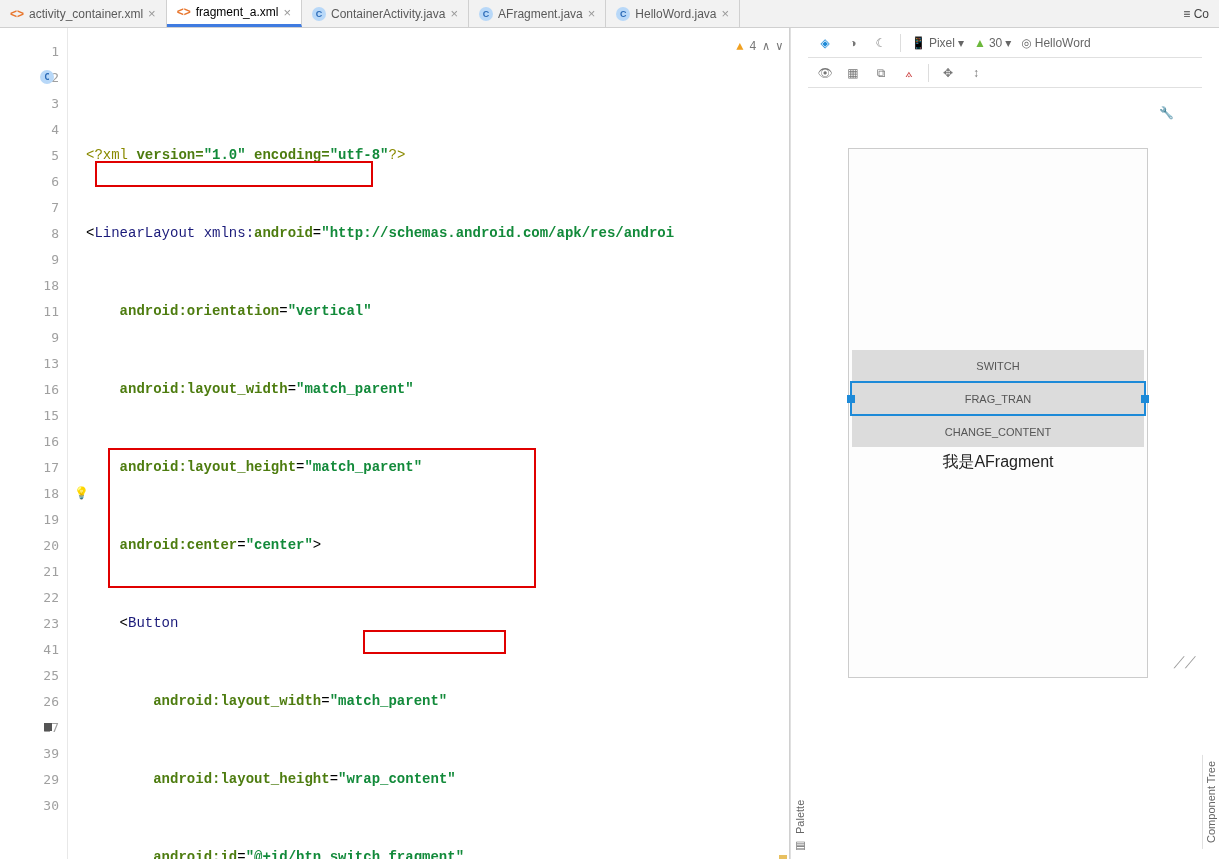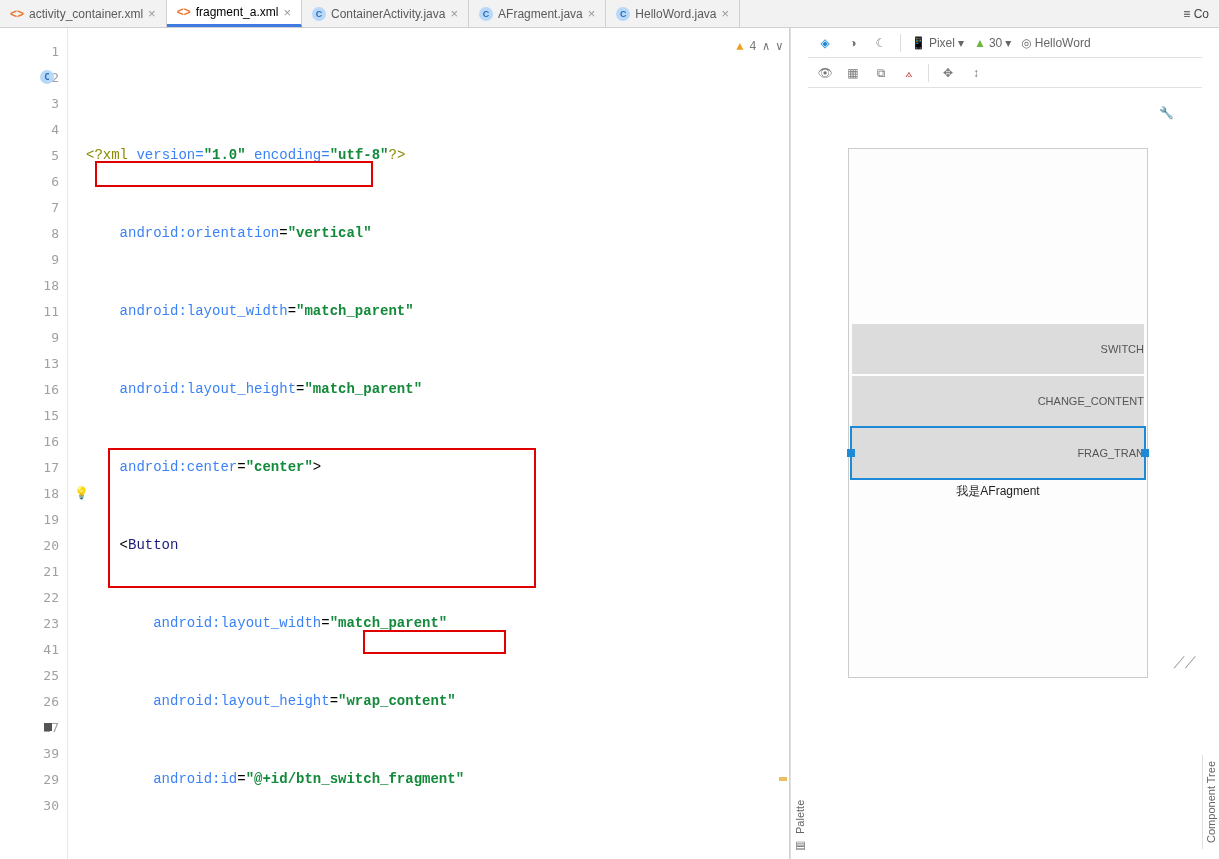--- a/index.html
+++ b/index.html
@@ -113,21 +113,21 @@
     font-family: Consolas, "Courier New", monospace;
     font-size: 14px;
     line-height: 26px;
     white-space: pre;
     position: relative;
     overflow: hidden;
   }
   .code .line { height: 26px; position: relative; }
   .t-decl   { color: #8a8a00; }
   .t-tag    { color: #1a1a7a; }
-  .t-attr   { color: #3b82f6; }
+  .t-attr   { color: #4d7c0f; font-weight: bold; }
   .t-ns     { color: #1a1a7a; }
   .t-eq     { color: #000; }
   .t-val    { color: #128a3a; font-weight: bold; }
   .t-sym    { color: #000; }
   .redbox1 {
     position: absolute;
     left: 27px; top: 133px;
     width: 278px; height: 26px;
     border: 2px solid #e00000;
     pointer-events: none;
@@ -218,45 +218,45 @@
     height: 530px;
     border: 1px solid #ccc;
     background: #fdfdfd;
     display: flex;
     flex-direction: column;
     justify-content: center;
     align-items: stretch;
     position: relative;
   }
   .btn {
-    height: 50px;
+    height: 31px;
     margin: 1px 3px;
     background: #dcdcdc;
     display: flex;
     align-items: center;
-    justify-content: flex-end;
+    justify-content: center;
     font-size: 11px;
     color: #555;
   }
   .btn.selected {
     outline: 2px solid #1d8ad8;
     position: relative;
   }
   .btn.selected::before, .btn.selected::after {
     content: "";
     position: absolute;
     width: 8px; height: 8px;
     background: #1d8ad8;
     top: 50%; transform: translateY(-50%);
   }
   .btn.selected::before { left: -5px; }
   .btn.selected::after  { right: -5px; }
   .tv {
     text-align: center;
-    font-size: 12px;
+    font-size: 16px;
     color: #222;
     padding: 4px 0;
   }
   .resize-handle {
     position: absolute;
     right: 6px; bottom: 6px;
     color: #999;
     font-size: 16px;
   }
 </style>
@@ -330,20 +330,21 @@
 
     <div class="code">
       <div class="warn-strip">
         <span class="warn-tri">▲</span>
         <span>4</span>
         <span>∧</span>
         <span>∨</span>
       </div>
 
       <div class="line"><span class="t-decl">&lt;?</span><span class="t-decl">xml </span><span class="t-attr">version=</span><span class="t-val">"1.0" </span><span class="t-attr">encoding=</span><span class="t-val">"utf-8"</span><span class="t-decl">?&gt;</span></div>
+      <div class="line"><span class="t-sym">&lt;</span><span class="t-tag">LinearLayout </span><span class="t-ns">xmlns:</span><span class="t-attr">android</span><span class="t-eq">=</span><span class="t-val">"http://schemas.android.com/apk/res/androi</span></div>
       <div class="line">    <span class="t-attr">android:orientation</span><span class="t-eq">=</span><span class="t-val">"vertical"</span></div>
       <div class="line">    <span class="t-attr">android:layout_width</span><span class="t-eq">=</span><span class="t-val">"match_parent"</span></div>
       <div class="line">    <span class="t-attr">android:layout_height</span><span class="t-eq">=</span><span class="t-val">"match_parent"</span></div>
       <div class="line">    <span class="t-attr">android:center</span><span class="t-eq">=</span><span class="t-val">"center"</span><span class="t-sym">&gt;</span></div>
       <div class="line">    <span class="t-sym">&lt;</span><span class="t-tag">Button</span></div>
       <div class="line">        <span class="t-attr">android:layout_width</span><span class="t-eq">=</span><span class="t-val">"match_parent"</span></div>
       <div class="line">        <span class="t-attr">android:layout_height</span><span class="t-eq">=</span><span class="t-val">"wrap_content"</span></div>
       <div class="line">        <span class="t-attr">android:id</span><span class="t-eq">=</span><span class="t-val">"@+id/btn_switch_fragment"</span><span class="change-marker" style="top:11px"></span></div>
       
       
@@ -395,25 +396,25 @@
         <span class="sep"></span>
         <span class="ico">✥</span>
         <span class="ico">↕</span>
       </div>
       <div class="canvas">
         <span class="wrench">🔧</span>
         <div class="phone">
           <div class="btn">
               <span>SWITCH</span>
             </div>
+          <div class="btn selected">
+              <span>FRAG_TRAN</span>
+            </div>
           <div class="btn">
               <span>CHANGE_CONTENT</span>
-            </div>
-          <div class="btn selected">
-              <span>FRAG_TRAN</span>
             </div>
           <div class="tv"><span>我是AFragment</span></div>
         </div>
         <span class="resize-handle">⟋⟋</span>
       </div>
     </div>
     <div class="v-label bottom-label">
       <span>Component Tree</span>
     </div>
   </div>

